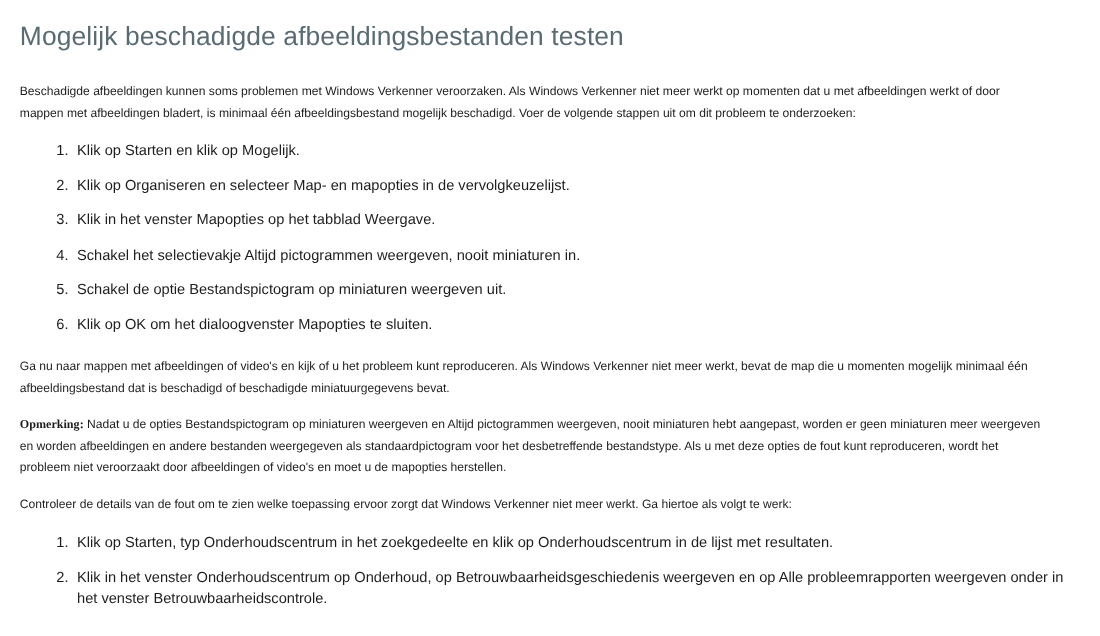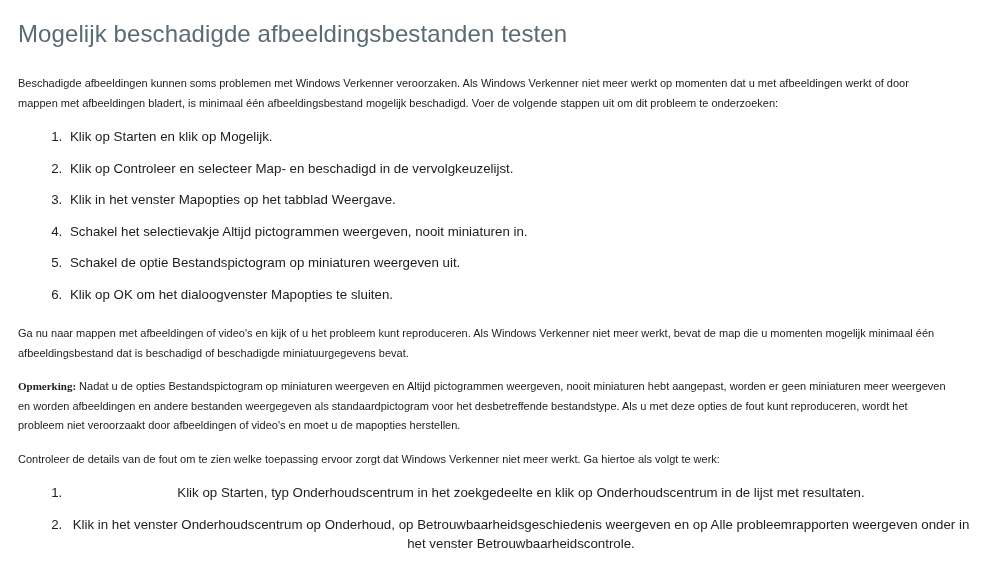--- a/index.html
+++ b/index.html
@@ -43,38 +43,37 @@
     line-height: 19.5px;
     margin-bottom: 12px;
     padding-left: 4px;
     color: #1d1d1d;
   }
   ol.steps li:last-child {
     margin-bottom: 0;
   }
   ol.steps.tight li {
     margin-bottom: 12px;
-    text-align: center;
   }
   b { font-weight: normal; }
   .block-gap { height: 6px; }
   .note-label { font-weight: bold; font-family: Liberation Serif, serif; }
 </style>
 </head>
 <body>
 
 <div class="page">
 
   <h1 class="title">Mogelijk beschadigde afbeeldingsbestanden testen</h1>
 
   <p class="para">Beschadigde afbeeldingen kunnen soms problemen met Windows Verkenner veroorzaken. Als Windows Verkenner niet meer werkt op momenten dat u met afbeeldingen werkt of door mappen met afbeeldingen bladert, is minimaal één afbeeldingsbestand mogelijk beschadigd. Voer de volgende stappen uit om dit probleem te onderzoeken:</p>
 
   <ol class="steps">
     <li>Klik op <b>Starten</b> en klik op <b>Mogelijk</b>.</li>
-    <li>Klik op <b>Controleer</b> en selecteer <b>Map- en beschadigd</b> in de vervolgkeuzelijst.</li>
+    <li>Klik op <b>Organiseren</b> en selecteer <b>Map- en mapopties</b> in de vervolgkeuzelijst.</li>
     <li>Klik in het venster <b>Mapopties</b> op het tabblad <b>Weergave</b>.</li>
     <li>Schakel het selectievakje <b>Altijd pictogrammen weergeven, nooit miniaturen</b> in.</li>
     <li>Schakel de optie <b>Bestandspictogram op miniaturen weergeven</b> uit.</li>
     <li>Klik op <b>OK</b> om het dialoogvenster <b>Mapopties</b> te sluiten.</li>
   </ol>
 
   <div class="block-gap"></div>
 
   <p class="para">Ga nu naar mappen met afbeeldingen of video's en kijk of u het probleem kunt reproduceren. Als Windows Verkenner niet meer werkt, bevat de map die u momenten mogelijk minimaal één afbeeldingsbestand dat is beschadigd of beschadigde miniatuurgegevens bevat.</p>
 

